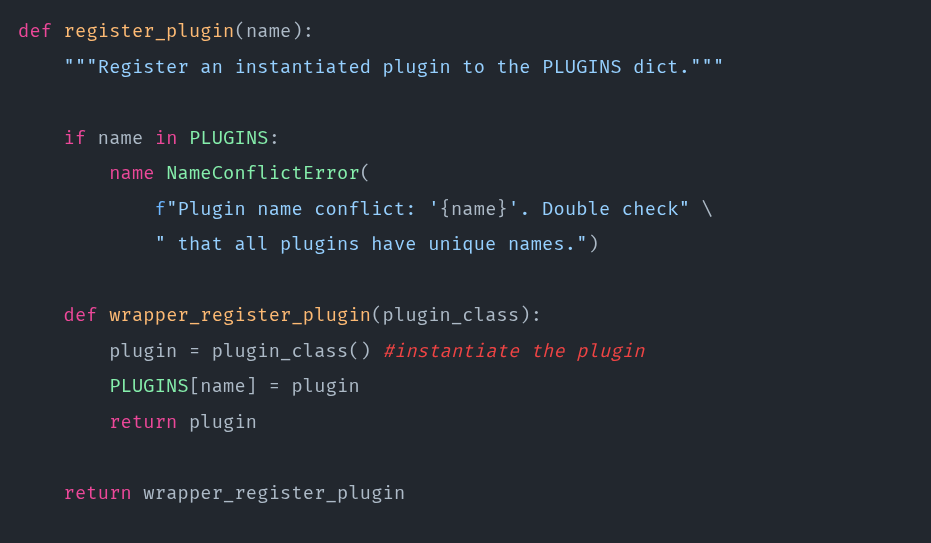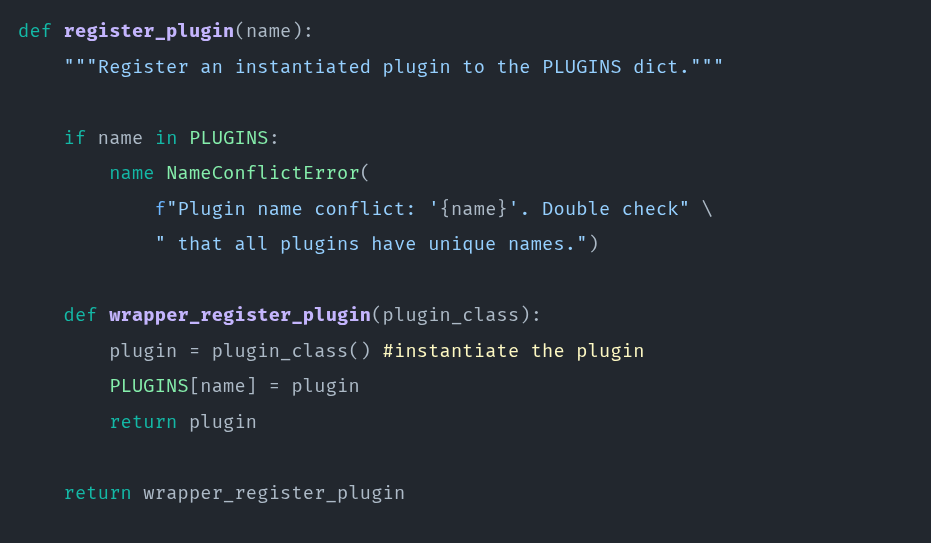--- a/index.html
+++ b/index.html
@@ -14,27 +14,27 @@
     margin: 0;
     padding: 14px 0 0 18px;
     font-family: "Fira Code", "JetBrains Mono", "Source Code Pro", Consolas, "DejaVu Sans Mono", monospace;
     font-size: 18.2px;
     line-height: 35.5px;
     letter-spacing: 0.2px;
     color: #adbac7;
     white-space: pre;
     font-variant-ligatures: none;
   }
-  .kw   { color: #14b8a6; }          
-  .fn   { color: #c4b5fd; font-weight: bold; }          
+  .kw   { color: #ec4899; }          
+  .fn   { color: #fdba74; }          
   .plain{ color: #adbac7; }          
   .str  { color: #96d0ff; }          
   .fpre { color: #6cb6ff; }          
   .fexp { color: #adbac7; }          
-  .cmt  { color: #fef9c3; }          
+  .cmt  { color: #ef4444; font-style: italic; }          
   .cls  { color: #86efac; }          
 </style>
 </head>
 <body>
 
 <pre class="code"><span><span class="kw">def</span><span class="plain"> </span><span class="fn">register_plugin</span><span class="plain">(</span><span class="plain">name</span><span class="plain">):</span></span>
 <span><span class="plain">    </span><span class="str">"""Register an instantiated plugin to the PLUGINS dict."""</span></span>
 <span></span>
 <span><span class="plain">    </span><span class="kw">if</span><span class="plain"> </span><span class="plain">name</span><span class="plain"> </span><span class="kw">in</span><span class="plain"> </span><span class="cls">PLUGINS</span><span class="plain">:</span></span>
 <span><span class="plain">        </span><span class="kw">name</span><span class="plain"> </span><span class="cls">NameConflictError</span><span class="plain">(</span></span>

